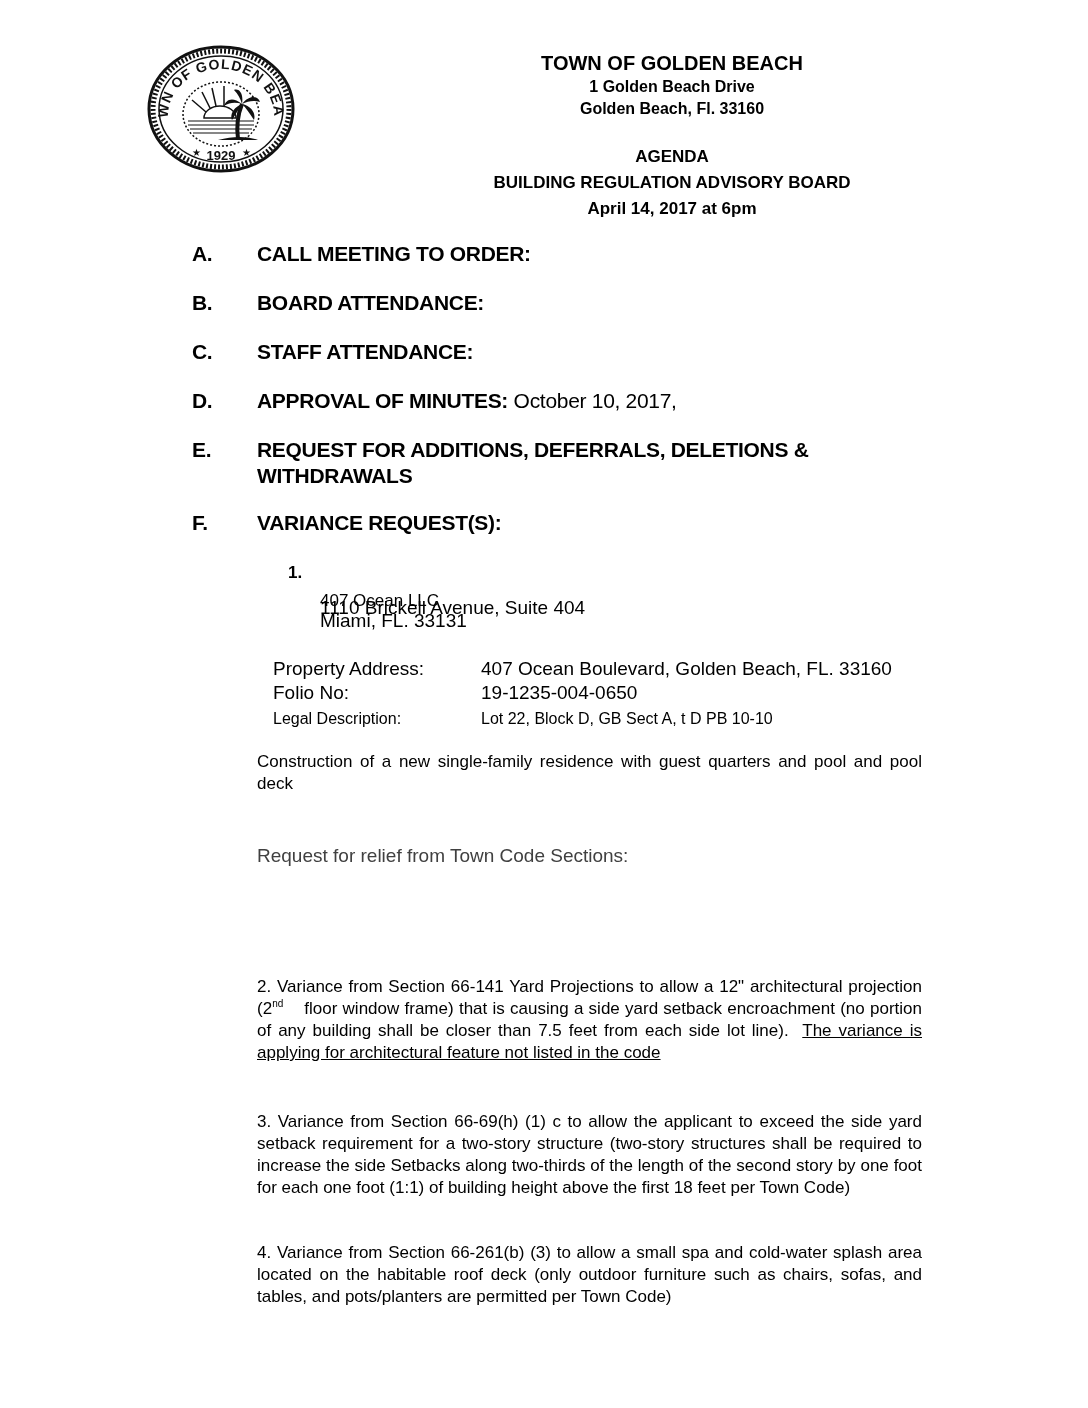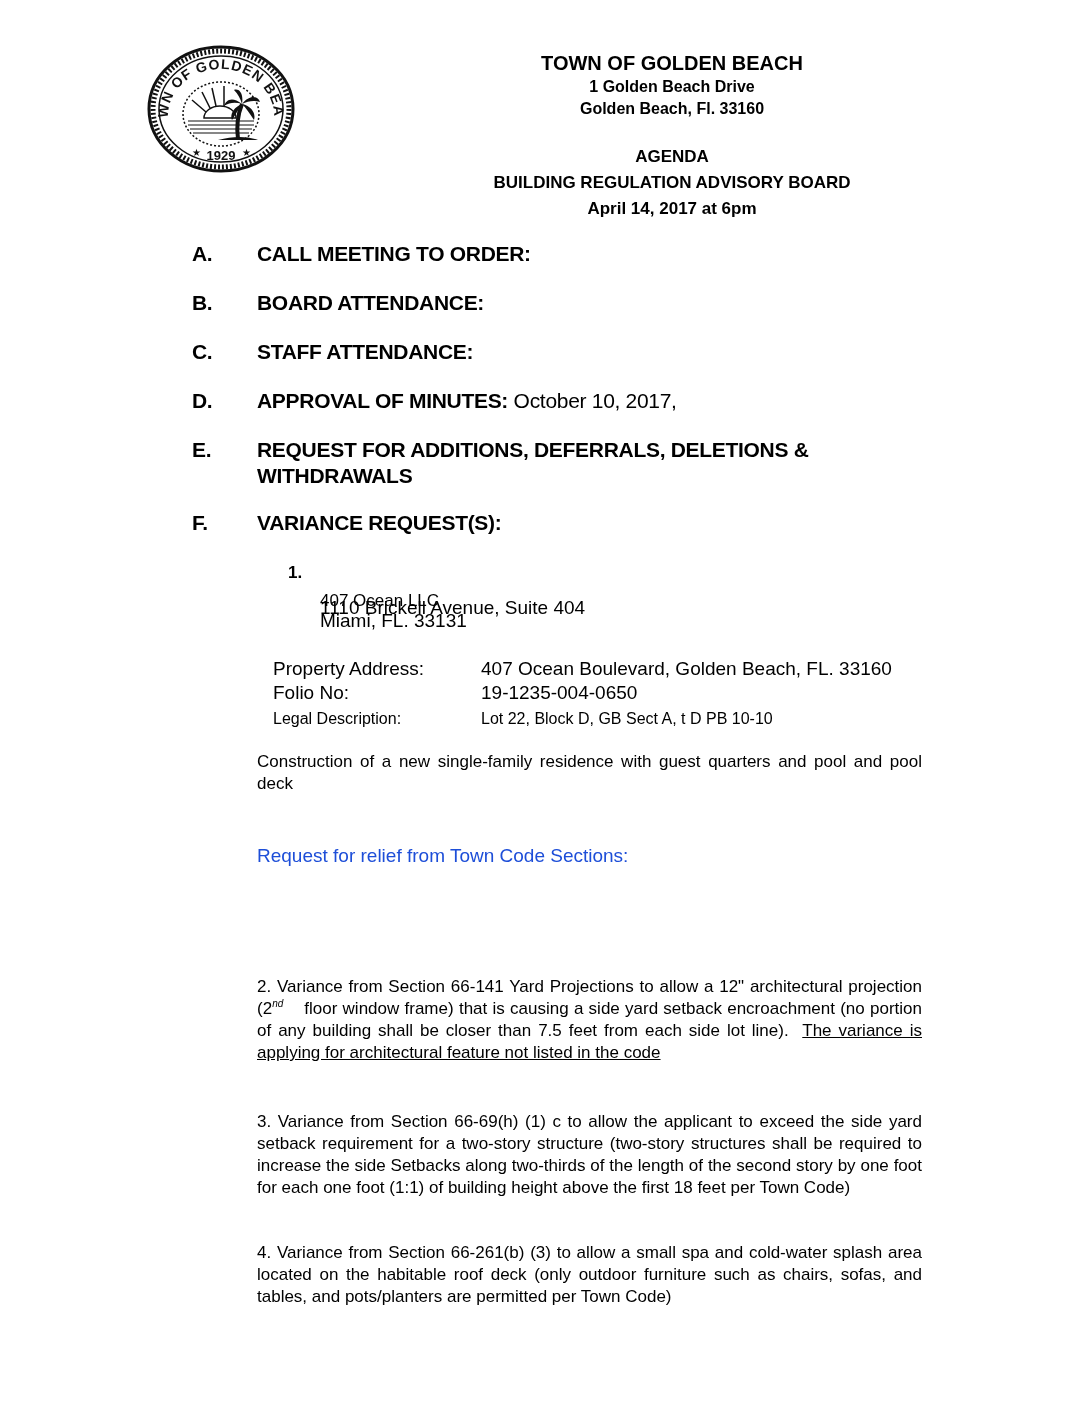--- a/index.html
+++ b/index.html
@@ -32,23 +32,23 @@
   .applicant .name { position: absolute; left: 32px; top: 0; font-size: 17px; white-space: nowrap; margin-top: 28px; }
   .applicant .line2 { position: absolute; left: 32px; top: 35px; white-space: nowrap; }
   .applicant .line3 { position: absolute; left: 32px; top: 48px; white-space: nowrap; }
 
   .prop { position: absolute; left: 257px; font-size: 19px; line-height: 24px; white-space: nowrap; }
   .prop .lbl { position: absolute; left: 16px; }
   .prop .val { position: absolute; left: 192px; margin-left: 32px; }
   .prop.small { font-size: 16px; }
 
   .body-text { position: absolute; left: 257px; width: 665px; font-size: 17px; line-height: 22px; text-align: justify; }
-  .relief-head { position: absolute; left: 257px; top: 845px; font-size: 19px; color: #1d4ed8; white-space: nowrap; }
+  .relief-head { position: absolute; left: 257px; top: 845px; font-size: 19px; color: #404040; white-space: nowrap; }
   .u { text-decoration: underline; }
-  sup { font-size: 10px; line-height: 0; font-style: italic; }
+  sup { font-size: 10px; line-height: 0; }
 </style>
 </head>
 <body>
 
 <div class="page">
 
   <svg class="seal" viewBox="0 0 150 130">
     <defs>
       <path id="sealArc" d="M 22 72 A 53 47 0 0 1 128 72"></path>
     </defs>

